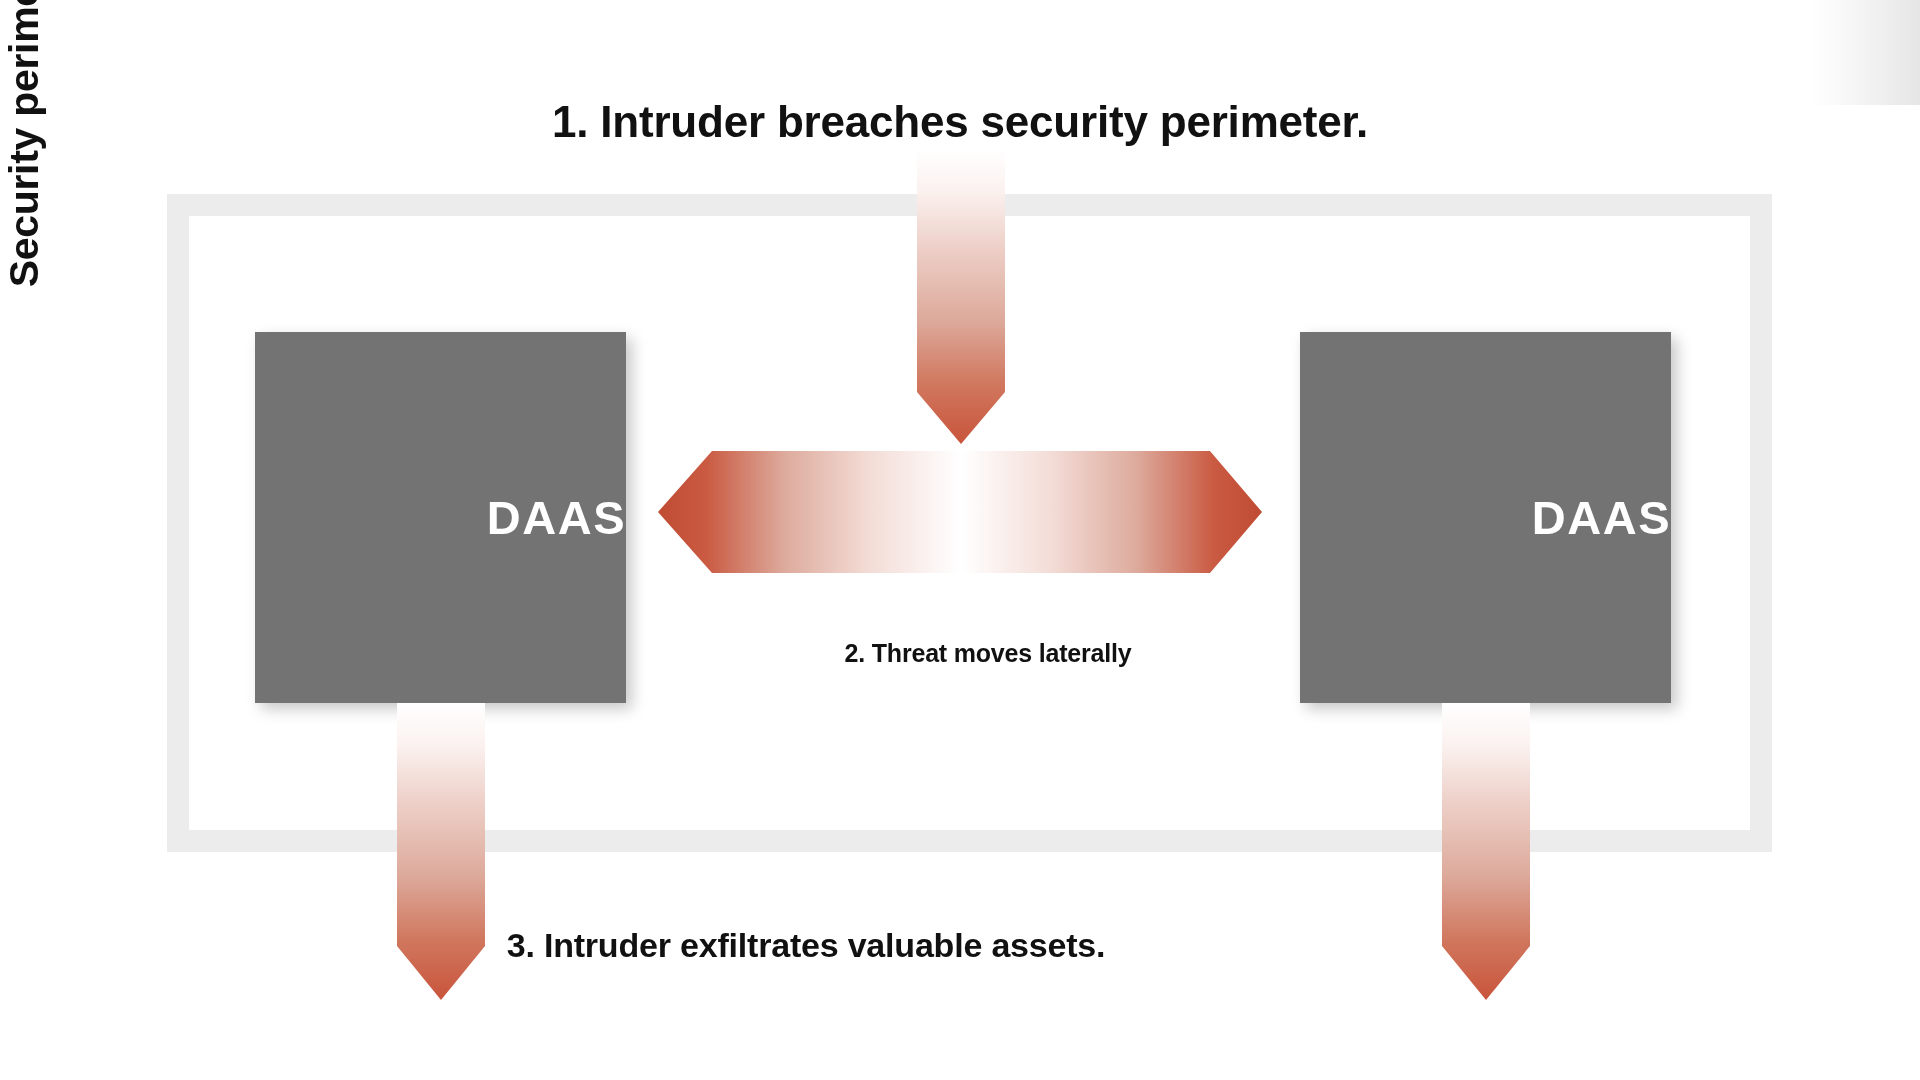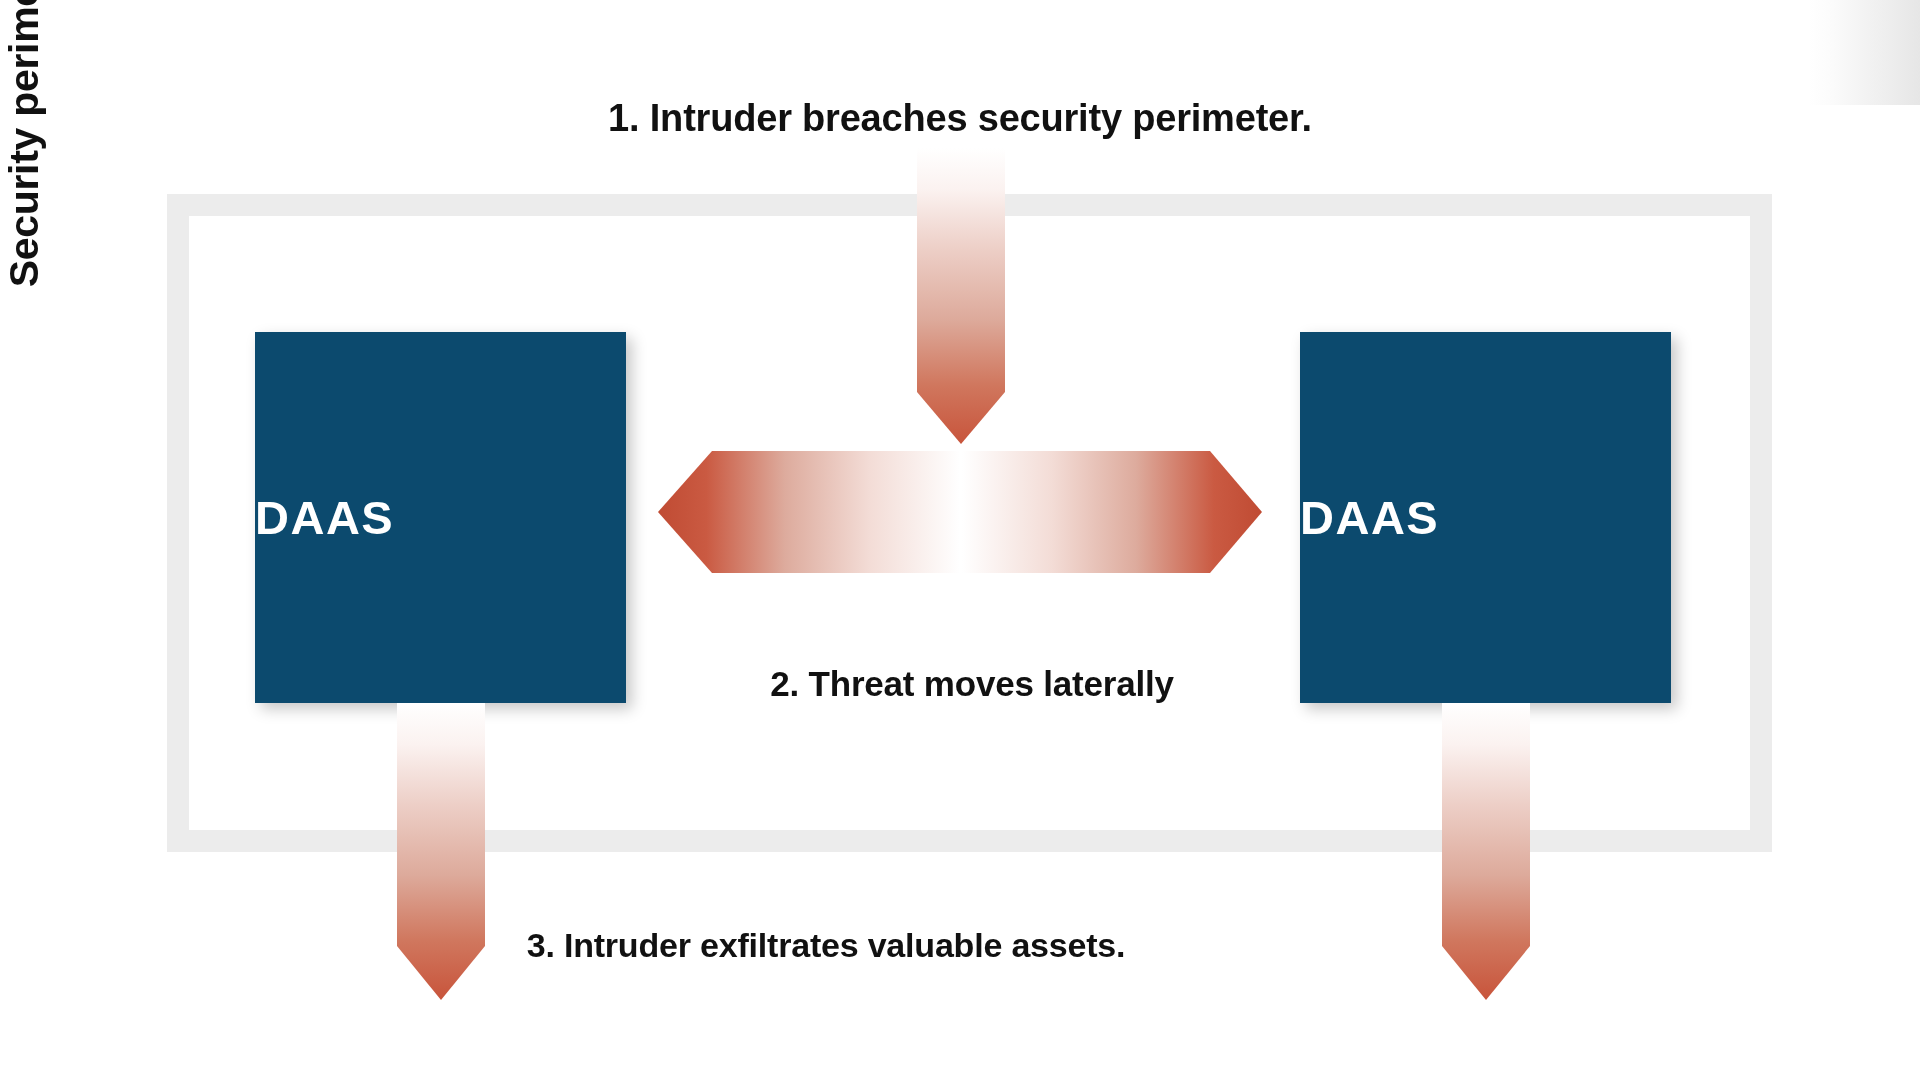--- a/index.html
+++ b/index.html
@@ -57,25 +57,25 @@
     letter-spacing: -0.3px;
     white-space: nowrap;
   }
 
   
   .daas-box {
     position: absolute;
     width: 371px;
     height: 371px;
     top: 332px;
-    background: #0c4a6e;
+    background: #737373;
     box-shadow: 6px 6px 14px rgba(0,0,0,0.22);
     display: flex;
     align-items: center;
-    justify-content: flex-start;
+    justify-content: flex-end;
     z-index: 4;
   }
   .daas-box .daas-label {
     color: #ffffff;
     font-size: 47px;
     font-weight: bold;
     letter-spacing: 1.5px;
   }
   #daas-left  { left: 255px; }
   #daas-right { left: 1300px; }
@@ -96,33 +96,32 @@
     position: absolute;
     font-weight: bold;
     color: #111111;
     text-align: center;
     z-index: 7;
     white-space: pre;
     line-height: 1.18;
   }
   #caption-1 {
     left: 0; top: 96px; width: 1920px;
-    font-size: 38px;
+    font-size: 44px;
     letter-spacing: -0.2px;
   }
   #caption-2 {
-    left: 632px; top: 580px; width: 680px;
-    font-size: 35px;
+    left: 648px; top: 580px; width: 680px;
+    font-size: 25px;
     letter-spacing: -0.2px;
   }
   #caption-3 {
     left: 0; top: 925px; width: 1612px;
     font-size: 34px;
     letter-spacing: -0.2px;
-    padding-left: 20px;
   }
 </style>
 </head>
 <body>
 
 <div id="stage">
 
   <div id="corner-band"></div>
 
   <div id="perimeter"></div>

